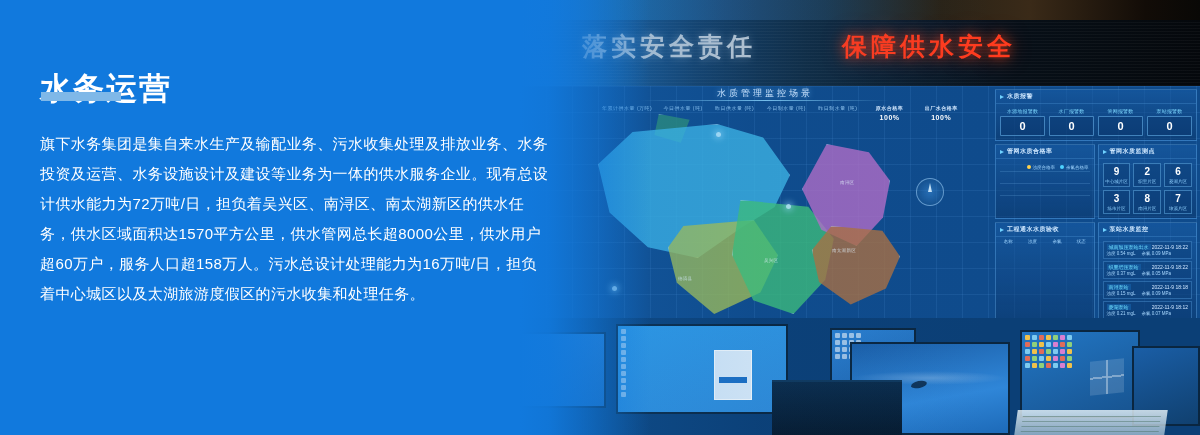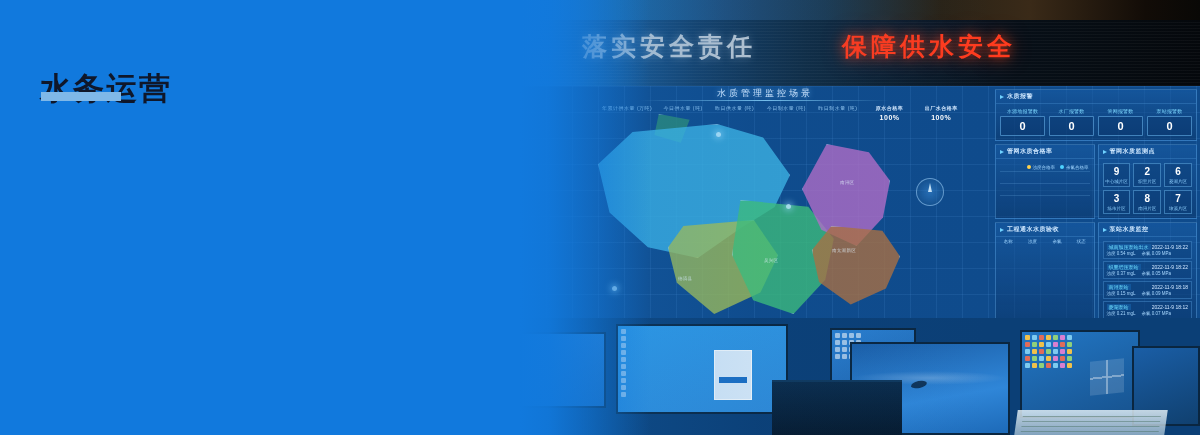--- a/index.html
+++ b/index.html
@@ -395,21 +395,21 @@
 
   
   #left {
     position: absolute;
     left: 0; top: 0;
     width: 560px; height: 435px;
   }
   #title {
     position: absolute;
     left: 40px; top: 52px;
-    color: #0f172a;
+    color: #ffffff;
     font-size: 31px;
     font-weight: bold;
     letter-spacing: 2px;
     line-height: 1;
   }
   #title-rule {
     position: absolute;
     left: 41px; top: 92px;
     width: 80px; height: 9px;
     background: #7fb8e8;
@@ -731,15 +731,16 @@
       <div class="paper"></div>
     </div>
 
     <div class="photo-glass"></div>
     <div class="photo-fade"></div>
   </div>
 
   <div id="left">
     <h1 id="title">水务运营</h1>
     <div id="title-rule"></div>
+    <p id="desc">旗下水务集团是集自来水生产及输配业务、污水收集处理及排放业务、水务投资及运营、水务设施设计及建设等业务为一体的供水服务企业。现有总设计供水能力为72万吨/日，担负着吴兴区、南浔区、南太湖新区的供水任务，供水区域面积达1570平方公里，供水管网总长超8000公里，供水用户超60万户，服务人口超158万人。污水总设计处理能力为16万吨/日，担负着中心城区以及太湖旅游度假区的污水收集和处理任务。</p>
   </div>
 
 </div>
 
 </body></html>

